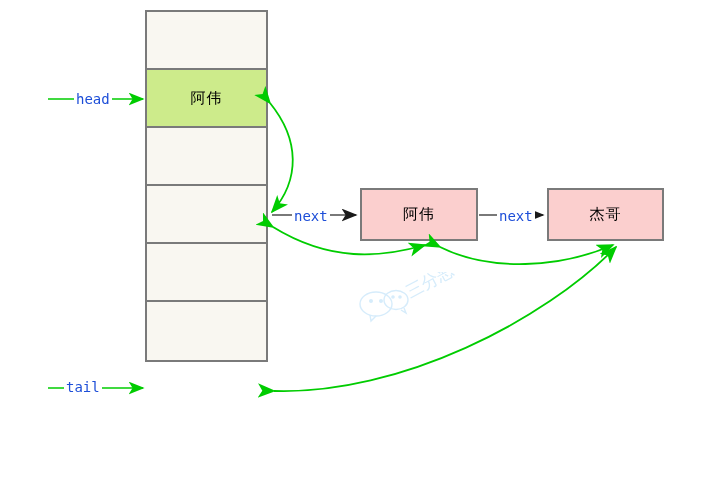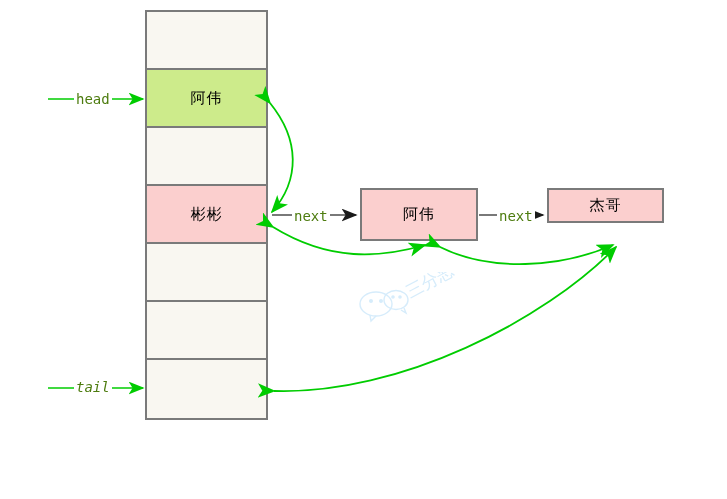--- a/index.html
+++ b/index.html
@@ -62,34 +62,34 @@
     border: 2px solid #7a7a7a;
     display: flex;
     align-items: center;
     justify-content: center;
     font-family: "DejaVu Sans", sans-serif;
     font-size: 15px;
     color: #000000;
     letter-spacing: 1px;
   }
   #node-awei { left: 360px; top: 188px; width: 118px; height: 53px; }
-  #node-jiege { left: 547px; top: 188px; width: 117px; height: 35px; }
+  #node-jiege { left: 547px; top: 188px; width: 117px; height: 53px; }
 
   
   .mono-label {
     position: absolute;
     font-family: "DejaVu Sans Mono", "Liberation Mono", monospace;
     font-size: 14px;
-    color: #4d7c0f;
+    color: #1d4ed8;
     background: #ffffff;
     padding: 0 2px;
     white-space: nowrap;
   }
   #label-head { left: 74px; top: 91px; }
-  #label-tail { left: 74px; top: 379px; font-style: italic; }
+  #label-tail { left: 64px; top: 379px; }
   #label-next-1 { left: 292px; top: 208px; }
   #label-next-2 { left: 497px; top: 208px; }
 
   
   .watermark {
     position: absolute;
     left: 352px;
     top: 272px;
     width: 120px;
     height: 54px;
@@ -104,23 +104,20 @@
 
   <div class="array">
     <div class="cell empty">
       <span></span>
     </div>
     <div class="cell green">
       <span>阿伟</span>
     </div>
     <div class="cell empty">
       <span></span>
-    </div>
-    <div class="cell pink">
-      <span>彬彬</span>
     </div>
     <div class="cell empty">
       <span></span>
     </div>
     <div class="cell empty">
       <span></span>
     </div>
     <div class="cell empty">
       <span></span>
     </div>

